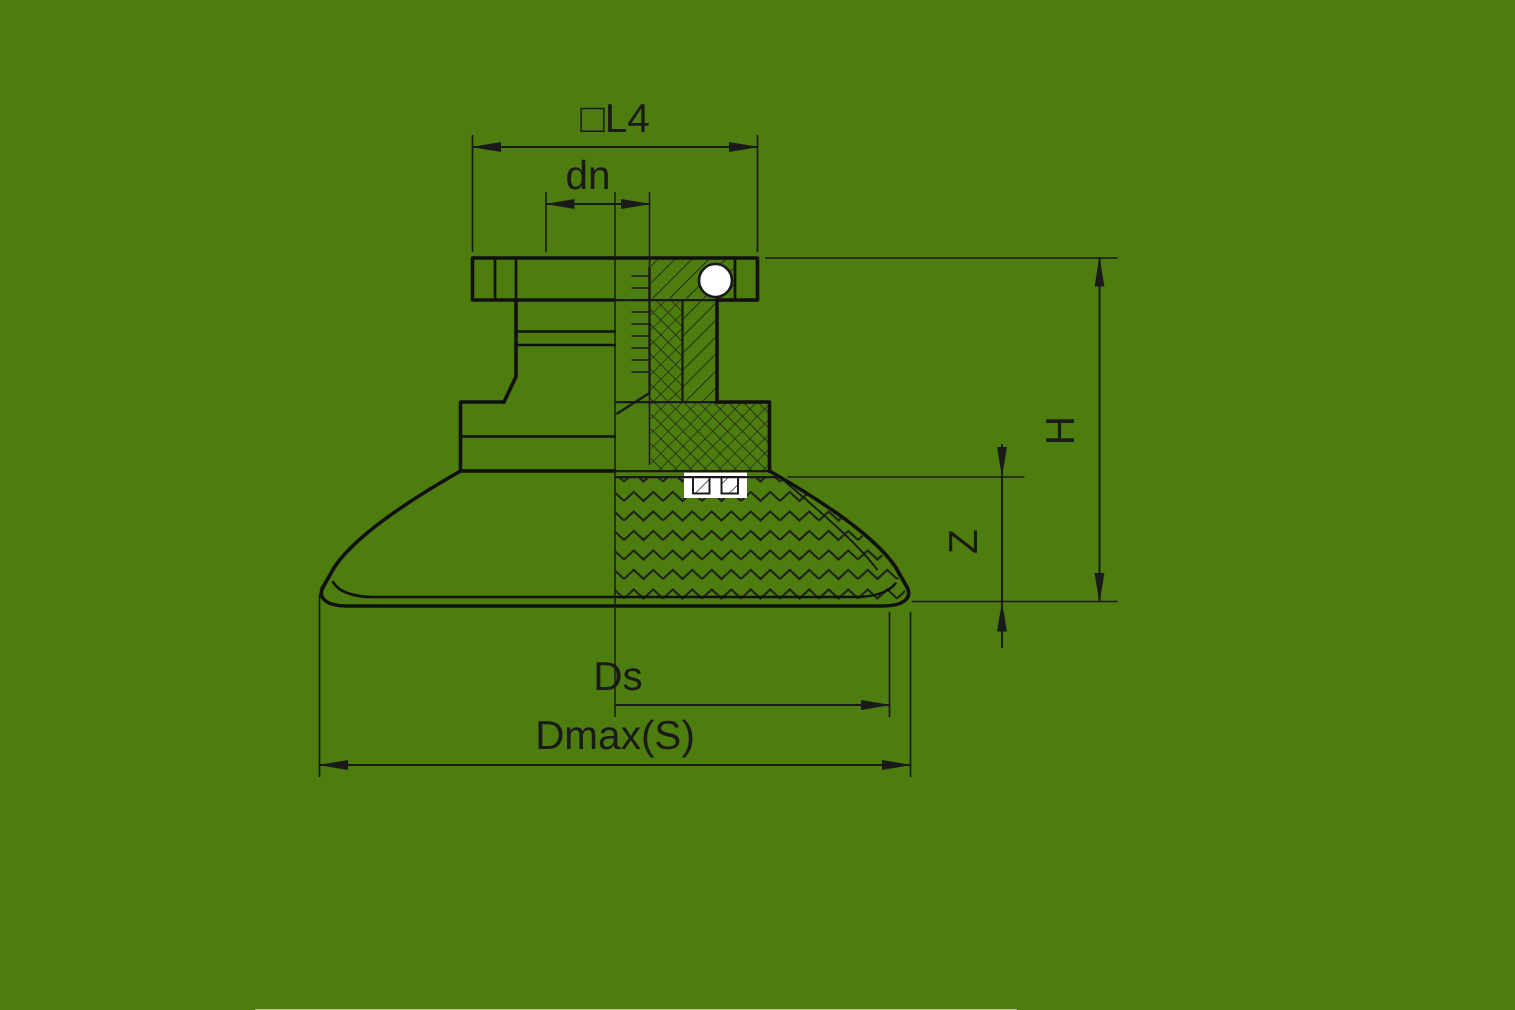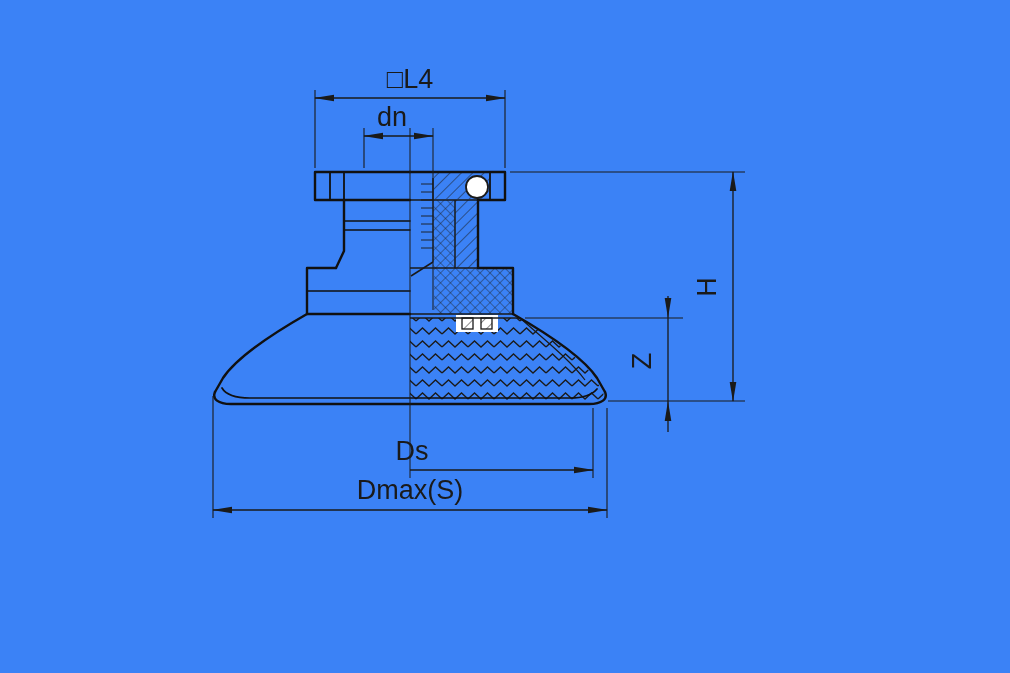--- a/index.html
+++ b/index.html
@@ -8,21 +8,21 @@
     background: #ffffff;
     width: 1010px;
     height: 673px;
     overflow: hidden;
     font-family: "Liberation Sans", sans-serif;
   }
   .canvas-wrap {
     position: relative;
     width: 1010px;
     height: 673px;
-    background: #3b82f6;
+    background: #4d7c0f;
   }
   svg { display: block; }
   text {
     font-family: "Liberation Sans", sans-serif;
     fill: #1a1a1a;
   }
   .dim-label { font-size: 27px; }
 </style>
 </head>
 <body>

